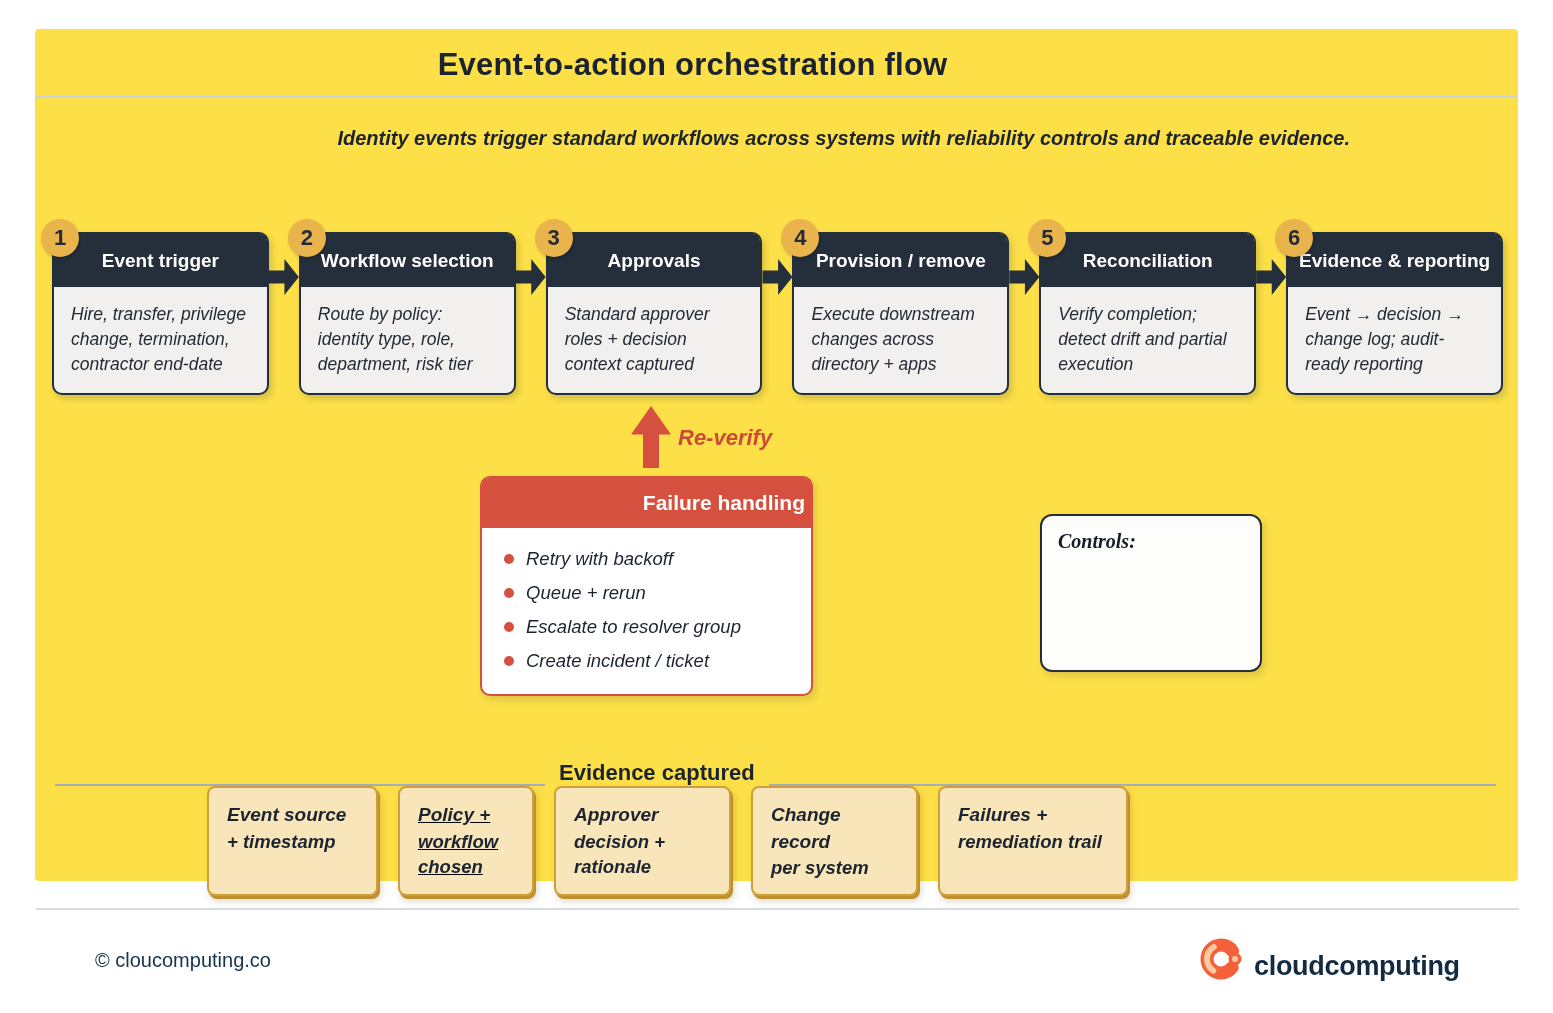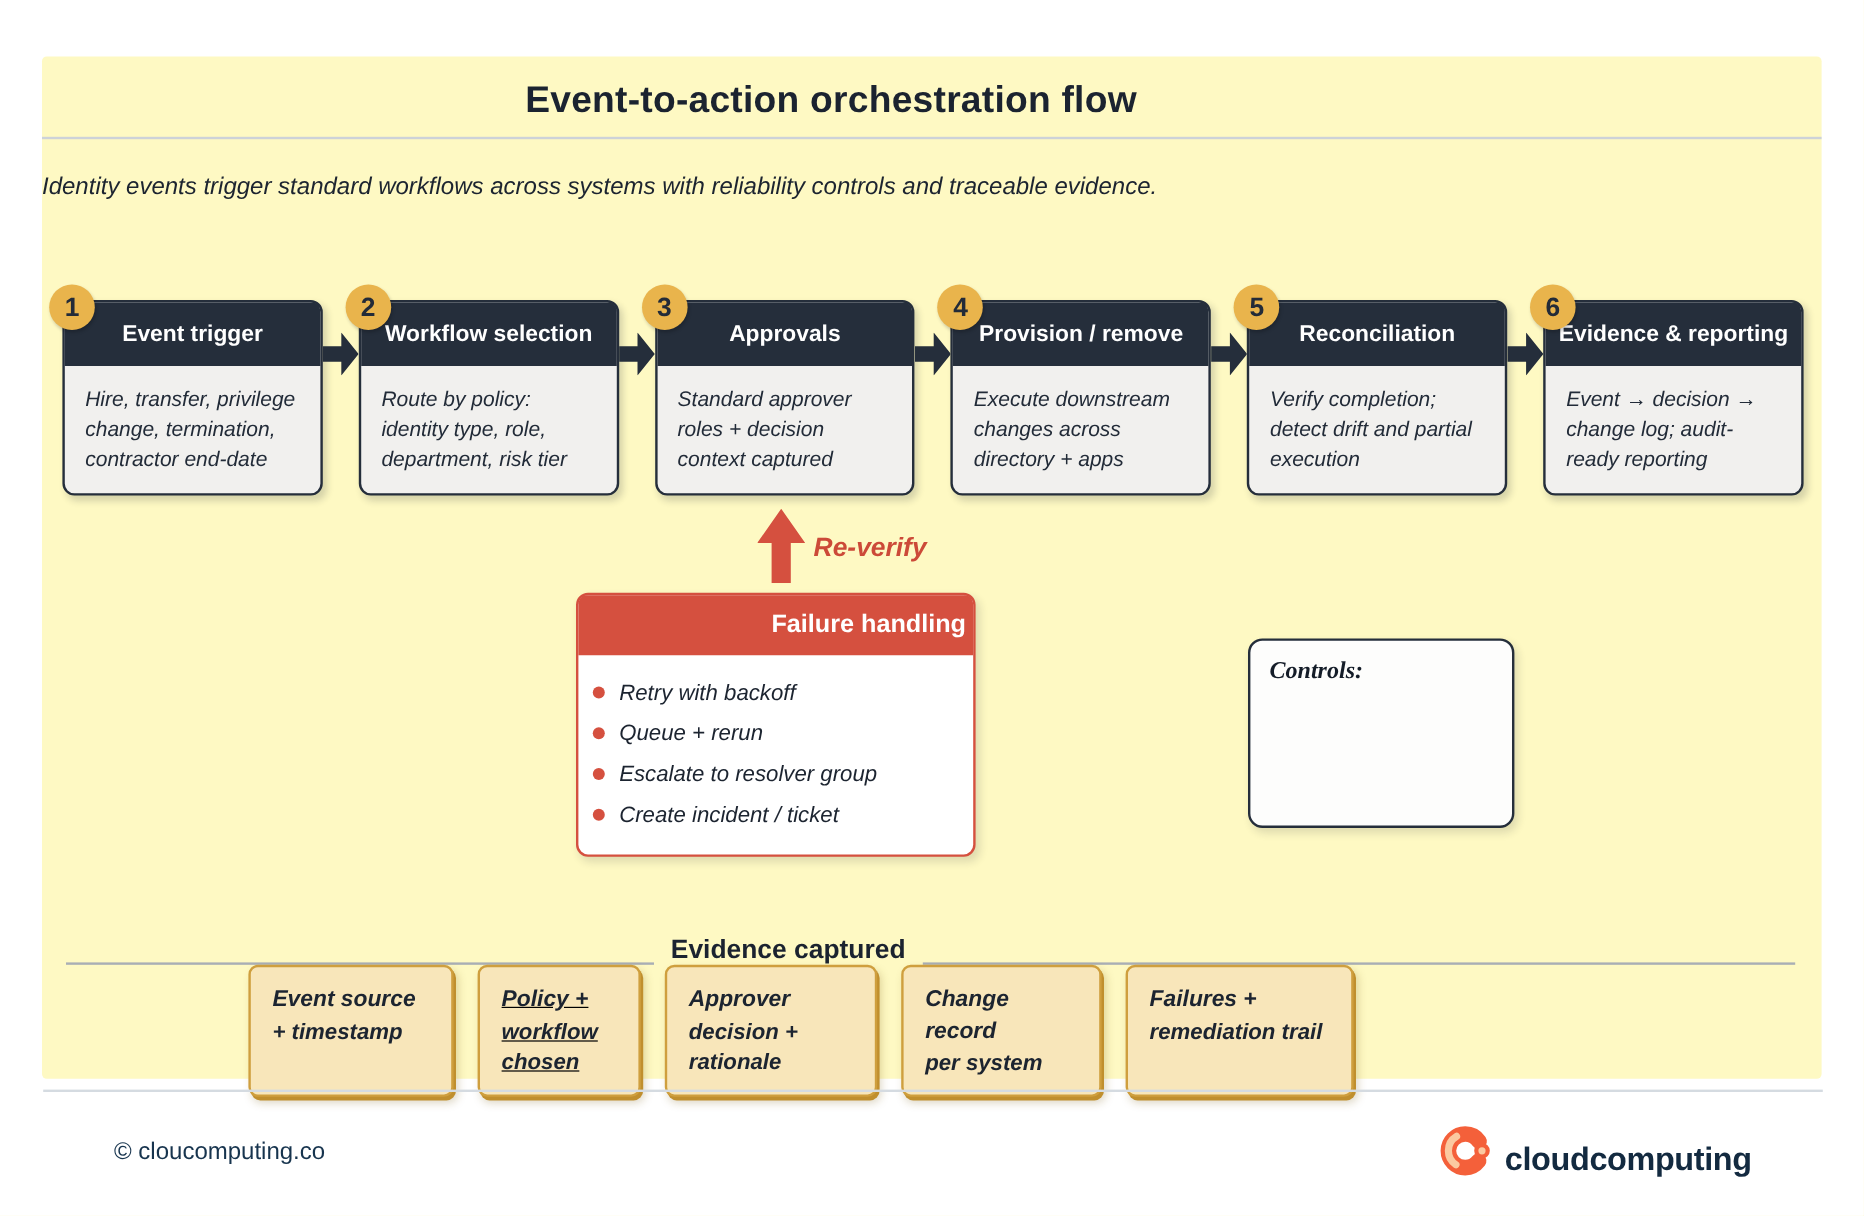--- a/index.html
+++ b/index.html
@@ -1,26 +1,26 @@
 <!DOCTYPE html>
 <html><head>
 <meta charset="utf-8">
 <style>
   * { margin: 0; padding: 0; box-sizing: border-box; }
   html, body { width: 1553px; height: 1013px; background: #ffffff; font-family: "Liberation Sans", sans-serif; }
   .canvas { position: relative; width: 1553px; height: 1013px; overflow: hidden; }
 
-  .card { position: absolute; left: 35px; top: 47px; width: 1483px; height: 852px; background: #fef9c3; border-radius: 4px; }
+  .card { position: absolute; left: 35px; top: 29px; width: 1483px; height: 852px; background: #fde047; border-radius: 4px; }
 
   .page-title { position: absolute; top: 18px; left: 0; width: 1315px; text-align: center;
     font-size: 31px; font-weight: 700; color: #1b2330; letter-spacing: 0.2px; }
   .title-divider { position: absolute; top: 67px; left: 0; right: 0; height: 2px; background: #cdd2d8; }
 
-  .subtitle { position: absolute; top: 98px; left: 0; width: 1315px; text-align: left;
-    font-style: italic; font-size: 20px; font-weight: 400; color: #1c2430; }
+  .subtitle { position: absolute; top: 98px; left: 0; width: 1315px; text-align: right;
+    font-style: italic; font-size: 20px; font-weight: 700; color: #1c2430; }
 
   
   .flow-row { position: absolute; top: 203px; left: 17px; right: 15px; display: flex; align-items: flex-start; }
   .step { position: relative; flex: 1 1 0; min-height: 163px; background: #f1f0ee;
     border: 2px solid #252e3b; border-radius: 10px; box-shadow: 3px 4px 6px rgba(30,38,52,0.18); }
   .step-header { background: #252e3b; color: #ffffff; font-weight: 700; font-size: 19px;
     text-align: center; padding: 16px 6px 15px 6px; border-radius: 7px 7px 0 0; }
   .step-body { padding: 15px 15px 12px 17px; font-style: italic; font-weight: 500;
     font-size: 17.5px; line-height: 1.42; color: #222b38; }
   .badge { position: absolute; left: -13px; top: -15px; width: 38px; height: 38px; border-radius: 50%;
@@ -33,21 +33,21 @@
   .reverify-arrow { position: absolute; left: 596px; top: 377px; width: 40px; height: 62px; background: #d5503f;
     clip-path: polygon(50% 0, 100% 46%, 70% 46%, 70% 100%, 30% 100%, 30% 46%, 0 46%); }
   .reverify-label { position: absolute; left: 643px; top: 396px; font-style: italic; font-weight: 700;
     font-size: 22px; color: #cc4a38; }
 
   
   .failure-box { position: absolute; left: 445px; top: 447px; width: 333px; background: #ffffff;
     border: 2px solid #d5503f; border-radius: 10px; box-shadow: 3px 4px 7px rgba(30,38,52,0.14); }
   .failure-header { background: #d5503f; color: #ffffff; font-weight: 700; font-size: 21px;
     text-align: right; padding: 13px 6px; border-radius: 7px 7px 0 0; }
-  .failure-list { list-style: none; padding: 14px 14px 16px 12px; }
+  .failure-list { list-style: none; padding: 14px 14px 16px 22px; }
   .failure-list li { display: flex; align-items: center; gap: 12px; font-style: italic; font-weight: 500;
     font-size: 18.5px; color: #1c2430; padding: 6px 0; }
   .dot-red { flex: 0 0 10px; width: 10px; height: 10px; border-radius: 50%; background: #d5503f; }
 
   
   .controls-box { position: absolute; left: 1005px; top: 485px; width: 222px; height: 158px; background: #fdfdfc;
     border: 2px solid #252e3b; border-radius: 12px; box-shadow: 3px 4px 7px rgba(30,38,52,0.14); padding: 14px 16px; }
   .controls-title { font-style: italic; font-weight: 800; font-size: 20px; color: #141c28; margin-bottom: 9px; font-family: Liberation Serif, serif; }
   .controls-list { list-style: none; }
   .controls-list li { display: flex; align-items: center; gap: 10px; font-style: italic; font-weight: 500;

